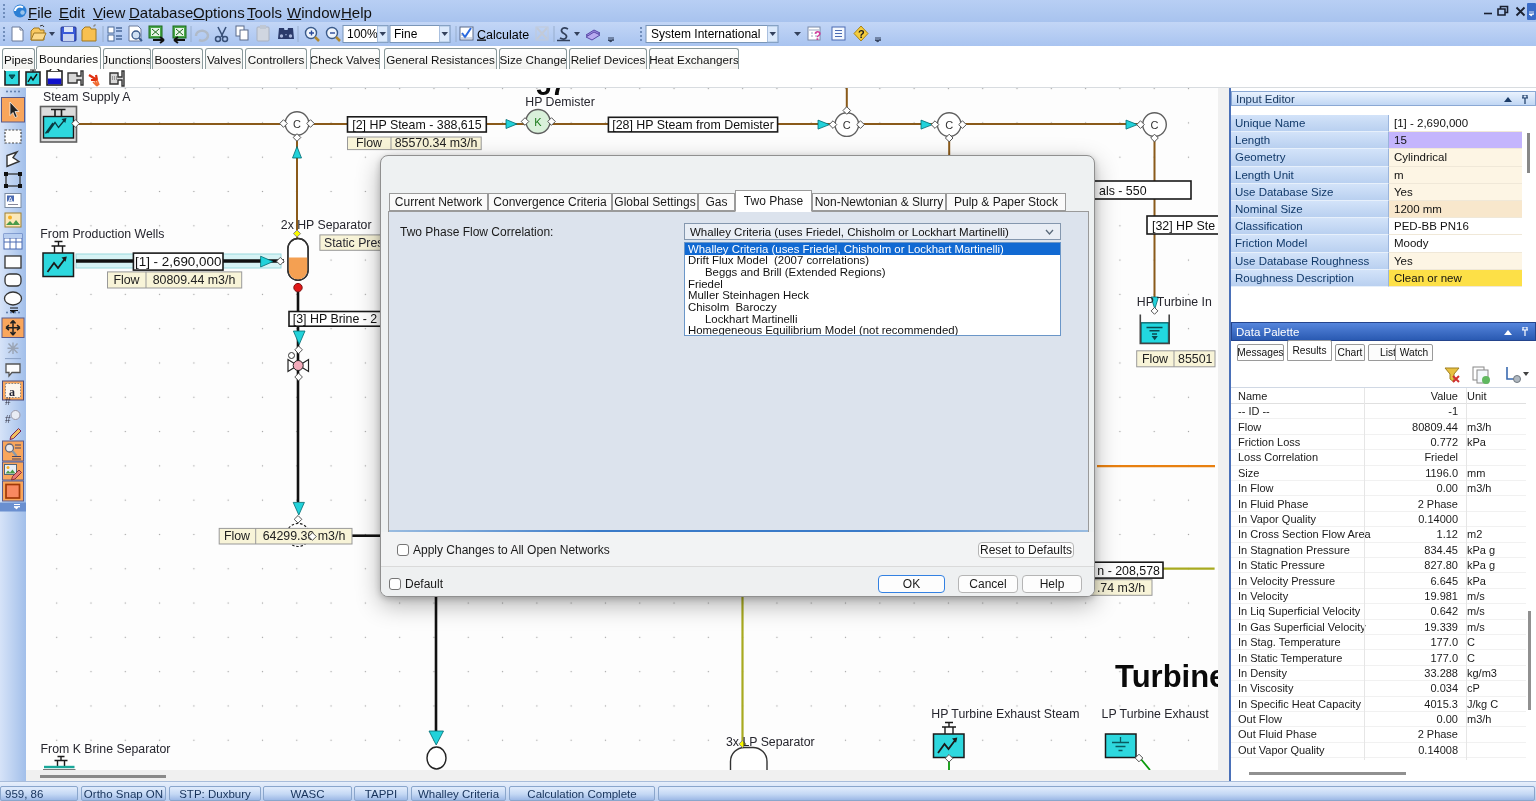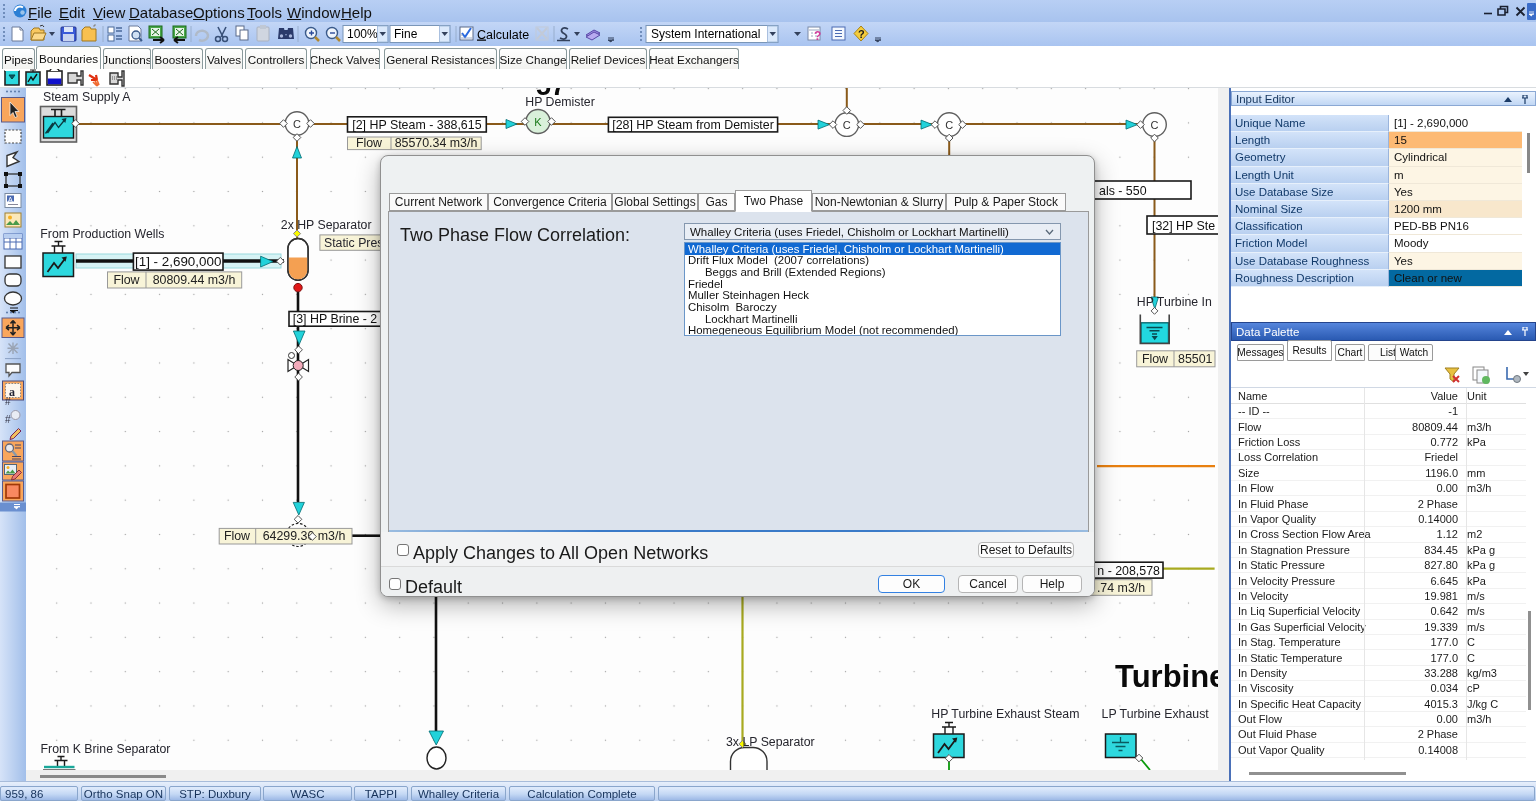--- a/index.html
+++ b/index.html
@@ -20,21 +20,21 @@
 #vscroll{left:1218px;top:88px;width:11px;height:693px;background:#f0f0f0}
 #rightwrap{left:1229px;top:88px;width:307px;height:693px;background:#fff;border-left:2px solid #4a70b8}
 #statusbar{left:0;top:781px;width:1536px;height:20px;background:linear-gradient(#e6eefb,#b9cff0);border-top:1px solid #a8bcda}
 .sbox{position:absolute;top:4px;height:15px;background:linear-gradient(#dde9fb 10%,#c4d8f4 55%,#9db9e6);border:1px solid #8aa6cc;border-radius:1px;border-radius:2px;font-size:11.5px;color:#16325a;display:flex;align-items:center;justify-content:center}
 #dialog{left:380px;top:155px;width:715px;height:442px;background:#eef1f2;border:1px solid #909090;border-radius:8px;box-shadow:0 8px 24px rgba(0,0,0,.3),0 2px 6px rgba(0,0,0,.2);z-index:50;overflow:hidden}
 .dtab{position:absolute;top:37px;height:18px;background:#fafafa;border:1px solid #9a9a9a;font-size:12px;color:#1a1a1a;display:flex;align-items:center;justify-content:center;z-index:2}
 .dtab.active{top:34px;height:22px;background:#fff;border-bottom:1px solid #fff;z-index:3}
 #dpage{position:absolute;left:7px;top:55px;width:701px;height:321px;background:#dce3ed;border:1px solid #9a9a9a}
 .btn{position:absolute;background:#fdfdfd;border:1px solid #b5b5b5;border-radius:4px;font-size:12px;color:#1a1a1a;display:flex;align-items:center;justify-content:center}
 .cb{position:absolute;width:12px;height:12px;background:#fff;border:1px solid #767676;border-radius:3px}
-.dlabel{position:absolute;font-size:18px;color:#1a1a1a}
+.dlabel{position:absolute;font-size:12px;color:#1a1a1a}
 #ielist{position:absolute;left:0;top:27px;width:305px}
 .ierow{display:flex;height:17.2px;font-size:11.5px}
 .iename{width:158px;background:linear-gradient(#d3e3f9,#b9d0f0);color:#123a6a;border-bottom:1px solid #e7f0fb;border-right:1px solid #9ab4dc;display:flex;align-items:center;padding-left:4px}
 .ieval{width:133px;display:flex;align-items:center;padding-left:5px;color:#111;border-bottom:1px solid #f0e8d8}
 #dp-table{position:absolute;left:0;top:300.7px;width:295px;font-size:11px;color:#1a1a1a;white-space:nowrap}
 .dprow{display:flex;height:15.4px;align-items:center;border-bottom:1px solid #f1f1f1;overflow:hidden}
 .dpname{width:131px;padding-left:7px}
 .dpval{width:96px;text-align:right}
 .dpunit{width:55px;padding-left:9px}
 .dptab{position:absolute;height:17px;background:#fcfcfc;border:1px solid #9a9a9a;border-radius:2px 2px 0 0;font-size:10.2px;color:#111;display:flex;align-items:center;justify-content:center;white-space:nowrap}
@@ -491,21 +491,21 @@
           <path d="M1 3 h6 M4 3 v6 M2 0 h4 v3 h-4 z" stroke="#1a3a66" stroke-width="1.2" fill="none"></path>
         </svg>
   </div>
   <div id="ielist">
     <div class="ierow">
           <div class="iename">Unique Name</div>
           <div class="ieval" style="background:#fff">[1] - 2,690,000</div>
         </div>
     <div class="ierow">
           <div class="iename">Length</div>
-          <div class="ieval" style="background:#fdba74">15</div>
+          <div class="ieval" style="background:#c4b5fd">15</div>
         </div>
     <div class="ierow">
           <div class="iename">Geometry</div>
           <div class="ieval" style="background:#fdf5e4">Cylindrical</div>
         </div>
     <div class="ierow">
           <div class="iename">Length Unit</div>
           <div class="ieval" style="background:#fdf5e4">m</div>
         </div>
     <div class="ierow">
@@ -523,21 +523,21 @@
     <div class="ierow">
           <div class="iename">Friction Model</div>
           <div class="ieval" style="background:#fff">Moody</div>
         </div>
     <div class="ierow">
           <div class="iename">Use Database Roughness</div>
           <div class="ieval" style="background:#fdf5e4">Yes</div>
         </div>
     <div class="ierow">
           <div class="iename">Roughness Description</div>
-          <div class="ieval" style="background:#0369a1">Clean or new</div>
+          <div class="ieval" style="background:#fde047">Clean or new</div>
         </div>
   </div>
   <div style="position:absolute;left:296px;top:45px;width:3px;height:40px;background:#888"></div>
 
   <div style="position:absolute;left:0;top:234px;width:305px;height:19px;background:linear-gradient(#5585dc,#2a5ab2);border:1px solid #24448c;font-size:11.5px;color:#fff;display:flex;align-items:center;padding-left:4px">Data Palette
     <svg style="position:absolute;right:22px;top:7px" width="9" height="6">
           <polygon points="0,5 8,5 4,0" fill="#fff"></polygon>
         </svg>
     <svg style="position:absolute;right:6px;top:4px" width="8" height="10">
           <path d="M1 3 h6 M4 3 v6 M2 0 h4 v3 h-4 z" stroke="#fff" stroke-width="1.2" fill="none"></path>

